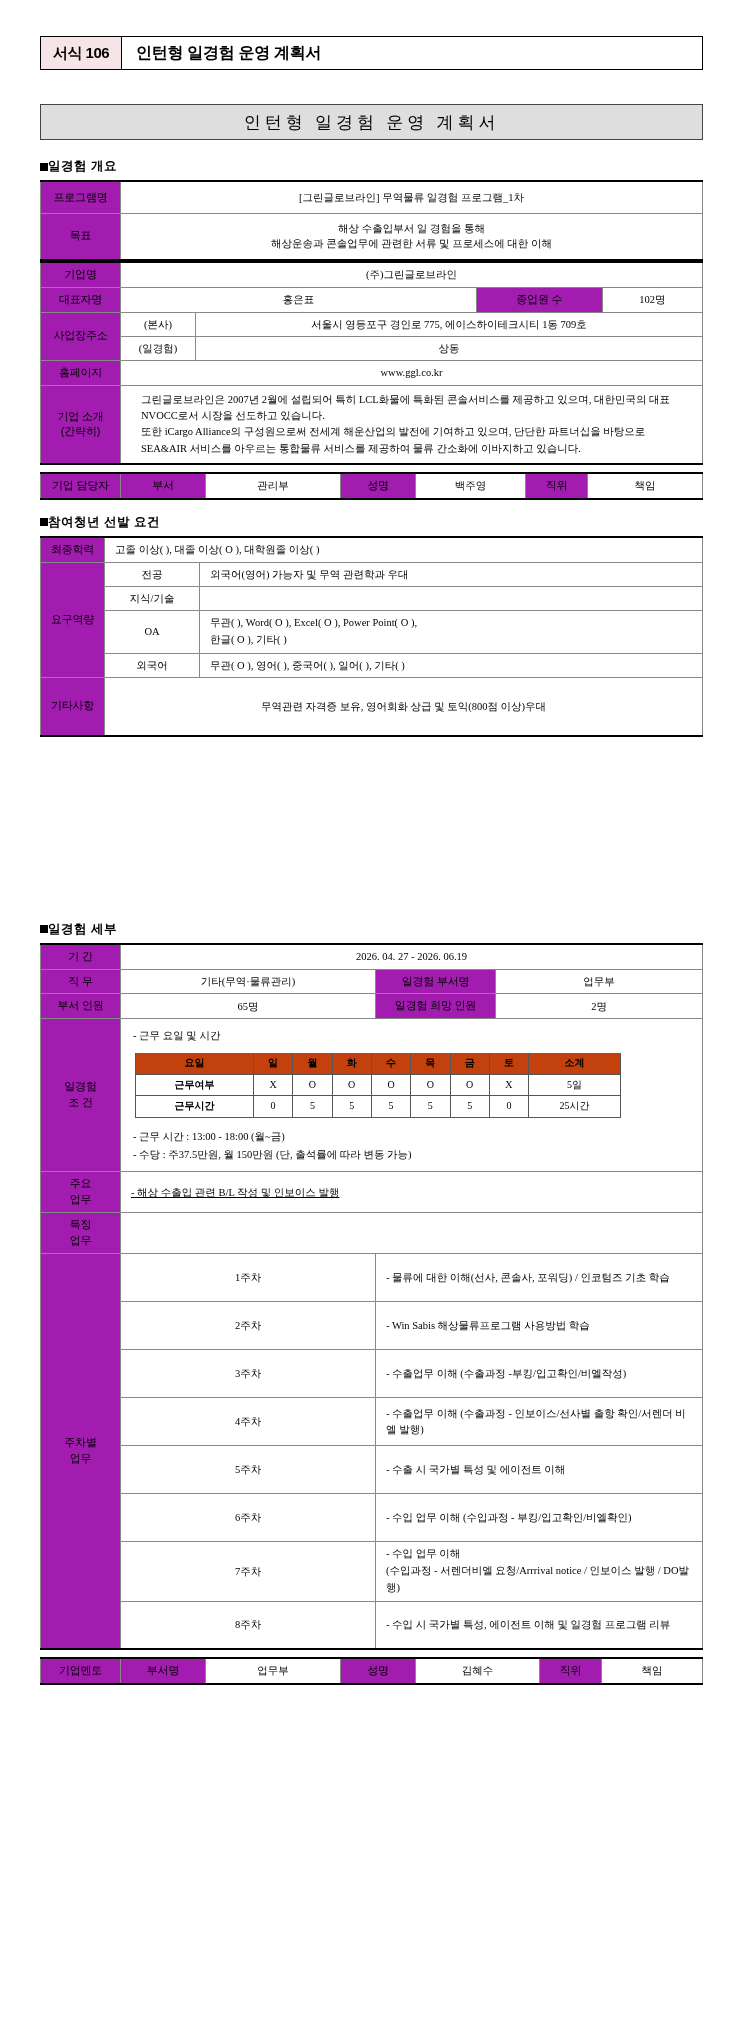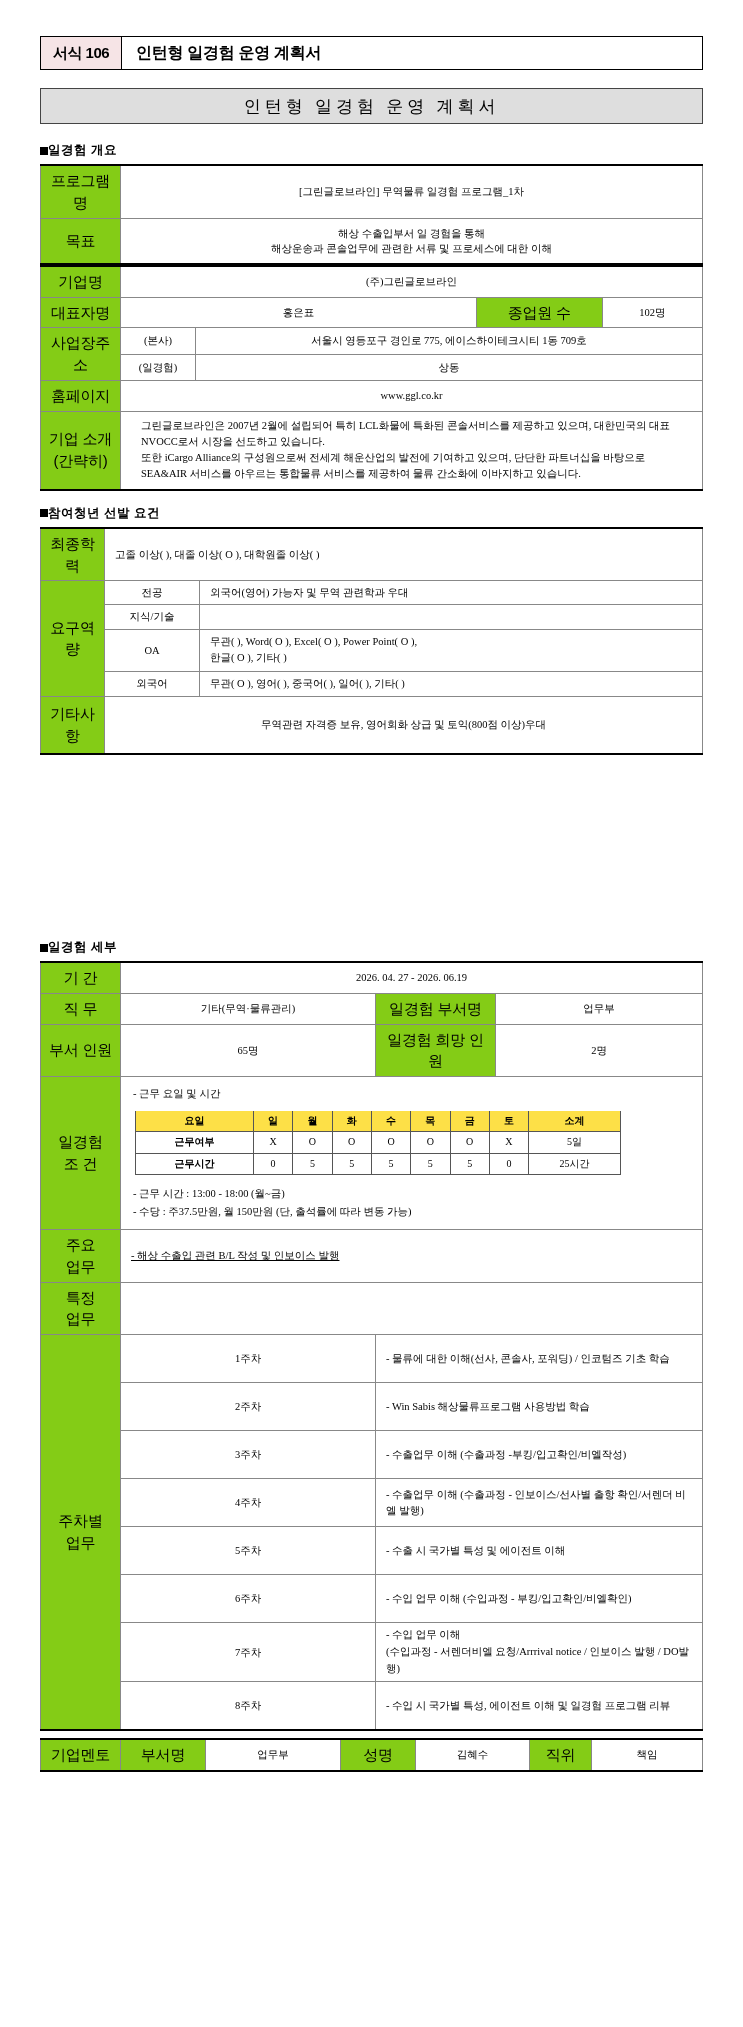--- a/index.html
+++ b/index.html
@@ -15,21 +15,21 @@
     position: relative;
   }
   .sheet {
     padding: 0 40px;
   }
   
   .form-header {
     display: flex;
     align-items: stretch;
     margin-top: 36px;
-    margin-bottom: 18px;
+    margin-bottom: 34px;
     height: 34px;
   }
   .form-badge {
     width: 82px;
     border: 1px solid #000;
     background: #f6e4e6;
     display: flex;
     align-items: center;
     justify-content: center;
     font-family: "Liberation Sans", sans-serif;
@@ -87,25 +87,25 @@
     border-bottom: 2px solid #000;
   }
   table.tbl td, table.tbl th {
     border: 1px solid #888;
     padding: 4px 6px;
     vertical-align: middle;
     font-weight: normal;
   }
   table.tbl tr:first-child td, table.tbl tr:first-child th { border-top: none; }
   .lbl {
-    background: #84cc16;
+    background: #a21caf;
     text-align: center;
     font-family: "Liberation Sans", sans-serif;
     font-weight: bold;
-    font-size: 15px;
+    font-size: 11px;
     letter-spacing: -0.2px;
   }
   .ctr { text-align: center; }
   .lft { text-align: left; }
   .just { text-align: left; }
 
   .multiline { white-space: pre-line; }
 
   
   table.inner {
@@ -114,21 +114,21 @@
     margin: 6px 0 8px 6px;
     font-size: 10px;
   }
   table.inner td, table.inner th {
     border: 1px solid #555;
     padding: 3px 2px;
     text-align: center;
     font-weight: normal;
   }
   table.inner .hdr {
-    background: #fde047;
+    background: #c2410c;
     font-family: "Liberation Sans", sans-serif;
     font-weight: bold;
   }
   table.inner .rowlbl {
     background: #ffffff;
     font-family: "Liberation Sans", sans-serif;
     font-weight: bold;
     text-align: center;
   }
   .cond-text {
@@ -202,20 +202,33 @@
       </tr>
       <tr>
         <td class="lbl multiline">기업 소개
 (간략히)</td>
         <td class="just multiline" colspan="4" style="line-height:1.55; padding:6px 20px;">그린글로브라인은 2007년 2월에 설립되어 특히 LCL화물에 특화된 콘솔서비스를 제공하고 있으며, 대한민국의 대표 NVOCC로서 시장을 선도하고 있습니다.
 또한 iCargo Alliance의 구성원으로써 전세계 해운산업의 발전에 기여하고 있으며, 단단한 파트너십을 바탕으로 SEA&amp;AIR 서비스를 아우르는 통합물류 서비스를 제공하여 물류 간소화에 이바지하고 있습니다.</td>
       </tr>
     </tbody>
       </table>
 
+    <table class="tbl" style="margin-top:7px;">
+      <tbody>
+          <tr>
+        <td class="lbl" style="width:80px;">기업 담당자</td>
+        <td class="lbl" style="width:85px;">부서</td>
+        <td class="ctr" style="width:135px;">관리부</td>
+        <td class="lbl" style="width:75px;">성명</td>
+        <td class="ctr" style="width:110px;">백주영</td>
+        <td class="lbl" style="width:62px;">직위</td>
+        <td class="ctr">책임</td>
+      </tr>
+    </tbody>
+      </table>
 
     <div class="sec-head">
       <span class="sq"></span>
       <span>참여청년 선발 요건</span>
     </div>
 
     <table class="tbl">
       <tbody>
           <tr>
         <td class="lbl" style="width:64px;">최종학력</td>
@@ -372,21 +385,21 @@
     </tbody>
       </table>
 
     <table class="tbl" style="margin-top:7px; margin-bottom:40px;">
       <tbody>
           <tr>
         <td class="lbl" style="width:80px;">기업멘토</td>
         <td class="lbl" style="width:85px;">부서명</td>
         <td class="ctr" style="width:135px;">업무부</td>
         <td class="lbl" style="width:75px;">성명</td>
-        <td class="ctr" style="width:114px;margin-top:12px;">김혜수</td>
+        <td class="ctr" style="width:124px;margin-top:12px;">김혜수</td>
         <td class="lbl" style="width:62px;">직위</td>
         <td class="ctr">책임</td>
       </tr>
     </tbody>
       </table>
 
   </div>
 </div>
 
 </body></html>

